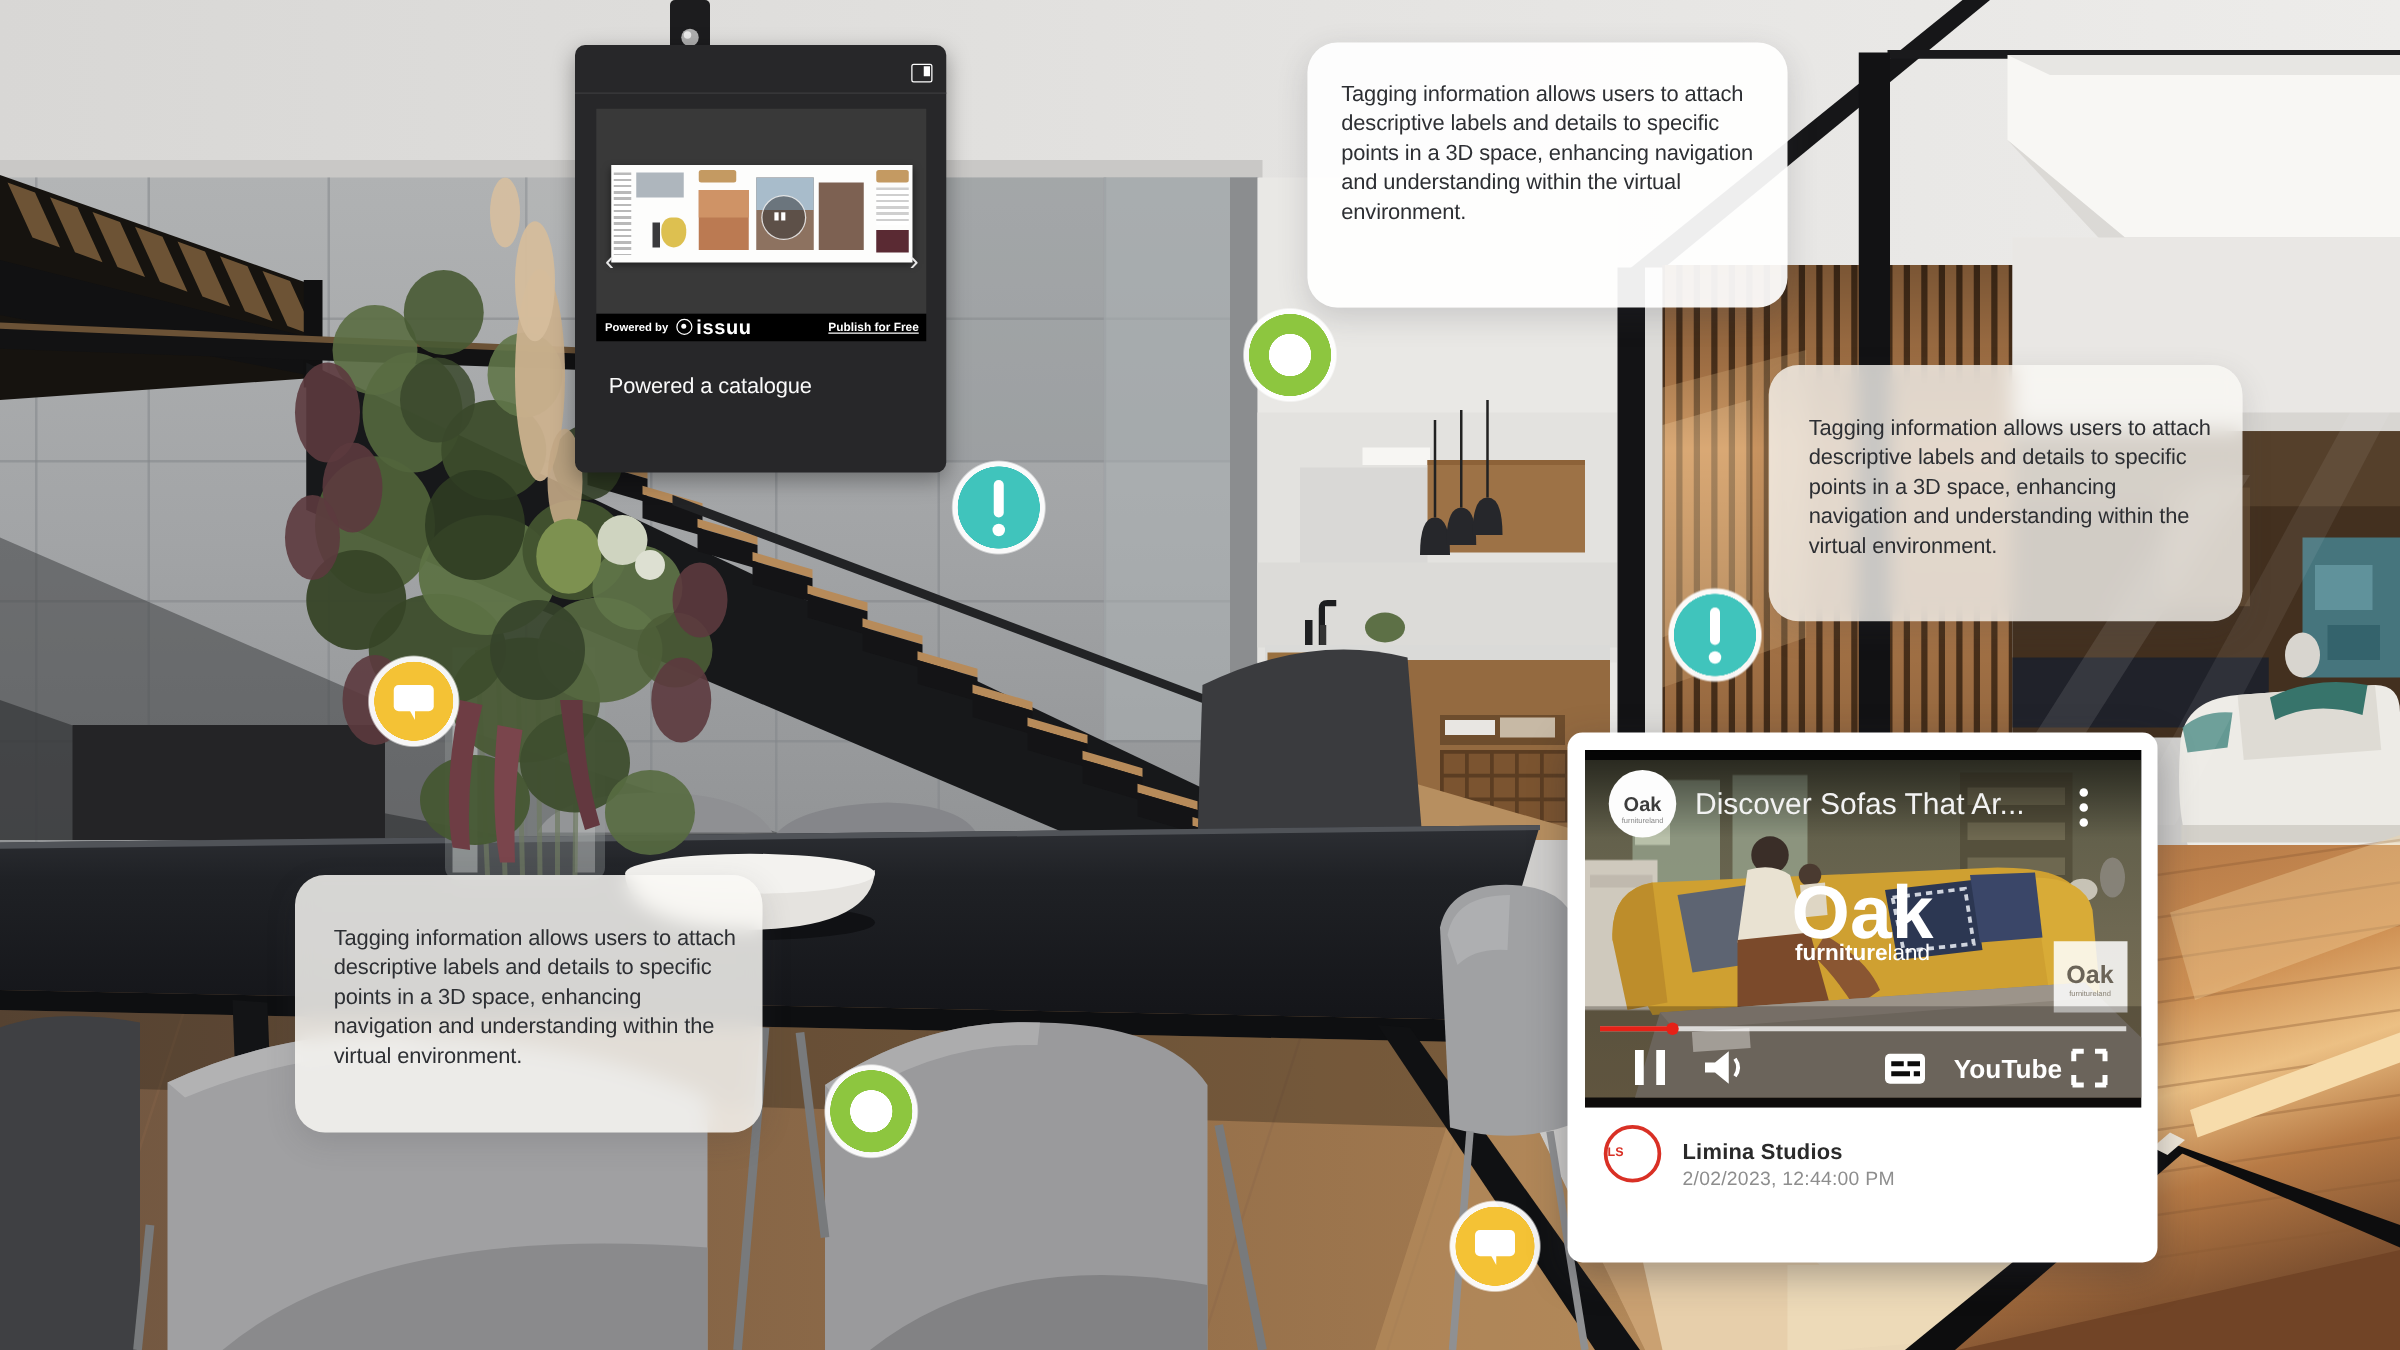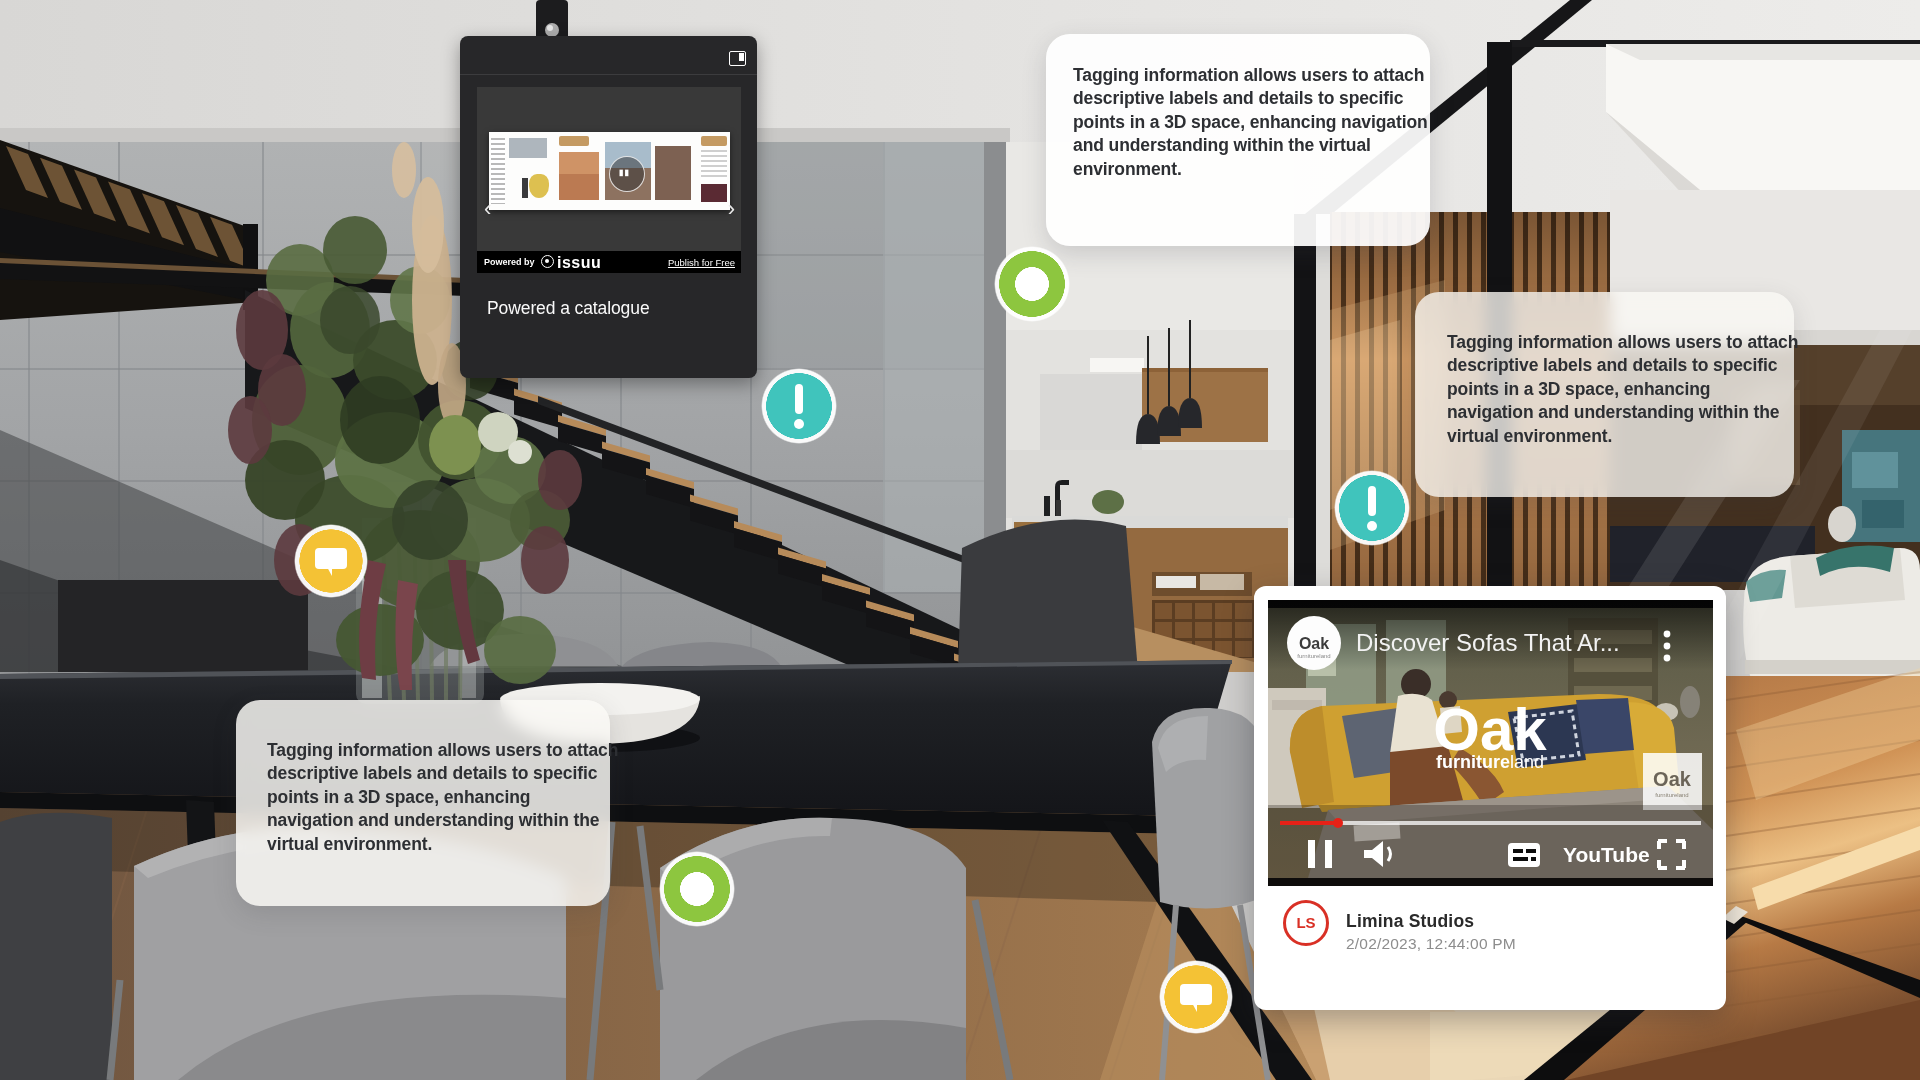--- a/index.html
+++ b/index.html
@@ -1,19 +1,19 @@
 <!DOCTYPE html>
 <html><head><meta charset="utf-8">
 <style>
 html,body{margin:0;padding:0;width:1920px;height:1080px;overflow:hidden;background:#cfcecc;font-family:"Liberation Sans",sans-serif;}
 #stage{position:relative;width:1920px;height:1080px;}
 #bg{position:absolute;left:0;top:0;}
 .ui{position:absolute;}
 .tip{position:absolute;border-radius:24px;color:#2d2f33;font-size:17.5px;line-height:23.4px;letter-spacing:-0.1px;}
-.tip > div{white-space:nowrap;font-weight:bold;}
+.tip > div{white-space:nowrap;}
 </style></head><body>
 <div id="stage">
 
 <svg id="bg" width="1920" height="1080" viewBox="0 0 1920 1080">
 <defs>
 <linearGradient id="wallG" x1="0" y1="0" x2="0" y2="1">
           <stop offset="0" stop-color="#b0b2b3"></stop>
           <stop offset="0.55" stop-color="#a2a4a6"></stop>
           <stop offset="1" stop-color="#929496"></stop>
         </linearGradient>
@@ -435,21 +435,21 @@
   </div>
 
   <div style="position:absolute;left:24px;top:160px;color:#e8e8e8;font-size:22px;">‹</div>
   <div style="position:absolute;right:22px;top:160px;color:#e8e8e8;font-size:22px;">›</div>
 
   <div style="position:absolute;left:17px;top:215px;width:264px;height:22px;background:#000;color:#fff;">
     <span style="position:absolute;left:7px;top:6px;font-size:9px;font-weight:bold;">Powered by</span>
     <span style="position:absolute;left:64px;top:4px;width:11px;height:11px;border:1.6px solid #fff;border-radius:50%;"></span>
     <span style="position:absolute;left:68px;top:8px;width:4px;height:4px;background:#fff;border-radius:50%;"></span>
     <span style="position:absolute;left:80px;top:3px;font-size:16px;font-weight:bold;letter-spacing:0.5px;">issuu</span>
-    <span style="position:absolute;right:6px;top:6px;font-size:9.5px;font-weight:normal;text-decoration:underline;">Publish for Free</span>
+    <span style="position:absolute;right:6px;top:6px;font-size:9.5px;font-weight:bold;text-decoration:underline;">Publish for Free</span>
   </div>
 
   <div style="position:absolute;left:27px;top:262px;color:#fafafa;font-size:17.5px;letter-spacing:-0.1px;">Powered a catalogue</div>
 </div>
 
 <div class="tip" style="left:1046px;top:34px;width:384px;height:212px;background:rgba(255,255,255,0.93);box-shadow:0 8px 24px rgba(60,60,70,0.18);">
 <div style="position:absolute;left:27px;top:30px;">Tagging information allows users to attach<br>descriptive labels and details to specific<br>points in a 3D space, enhancing navigation<br>and understanding within the virtual<br>environment.</div>
 </div>
 
 <div class="tip" style="left:1415px;top:292px;width:379px;height:205px;background:rgba(250,248,245,0.78);backdrop-filter:blur(8px);box-shadow:0 8px 24px rgba(60,60,70,0.15);">
@@ -594,19 +594,19 @@
 
       <g stroke="#fff" stroke-width="4" fill="none">
             <path d="M 390 241 h 9 M 391 241 v 8"></path>
             <path d="M 417 241 h -9 M 416 241 v 8"></path>
             <path d="M 390 268 h 9 M 391 268 v -8"></path>
             <path d="M 417 268 h -9 M 416 268 v -8"></path>
           </g>
     </svg>
   </div>
 
-  <div style="position:absolute;left:29px;top:314px;width:40px;height:40px;border-radius:50%;border:3.5px solid #d93025;color:#d93025;font-weight:bold;font-size:15px;text-align:center;line-height:40px;">LS</div>
+  <div style="position:absolute;left:29px;top:314px;width:40px;height:40px;border-radius:50%;border:3.5px solid #d93025;color:#d93025;font-weight:bold;font-size:10px;line-height:40px;">LS</div>
 
   <div style="position:absolute;left:92px;top:325px;font-size:17.5px;font-weight:bold;color:#2a2a2a;letter-spacing:0.2px;">Limina Studios</div>
 
   <div style="position:absolute;left:92px;top:349px;font-size:15.5px;color:#8d8d8d;letter-spacing:0.2px;">2/02/2023, 12:44:00 PM</div>
 </div>
 
 </div>
 </body></html>

